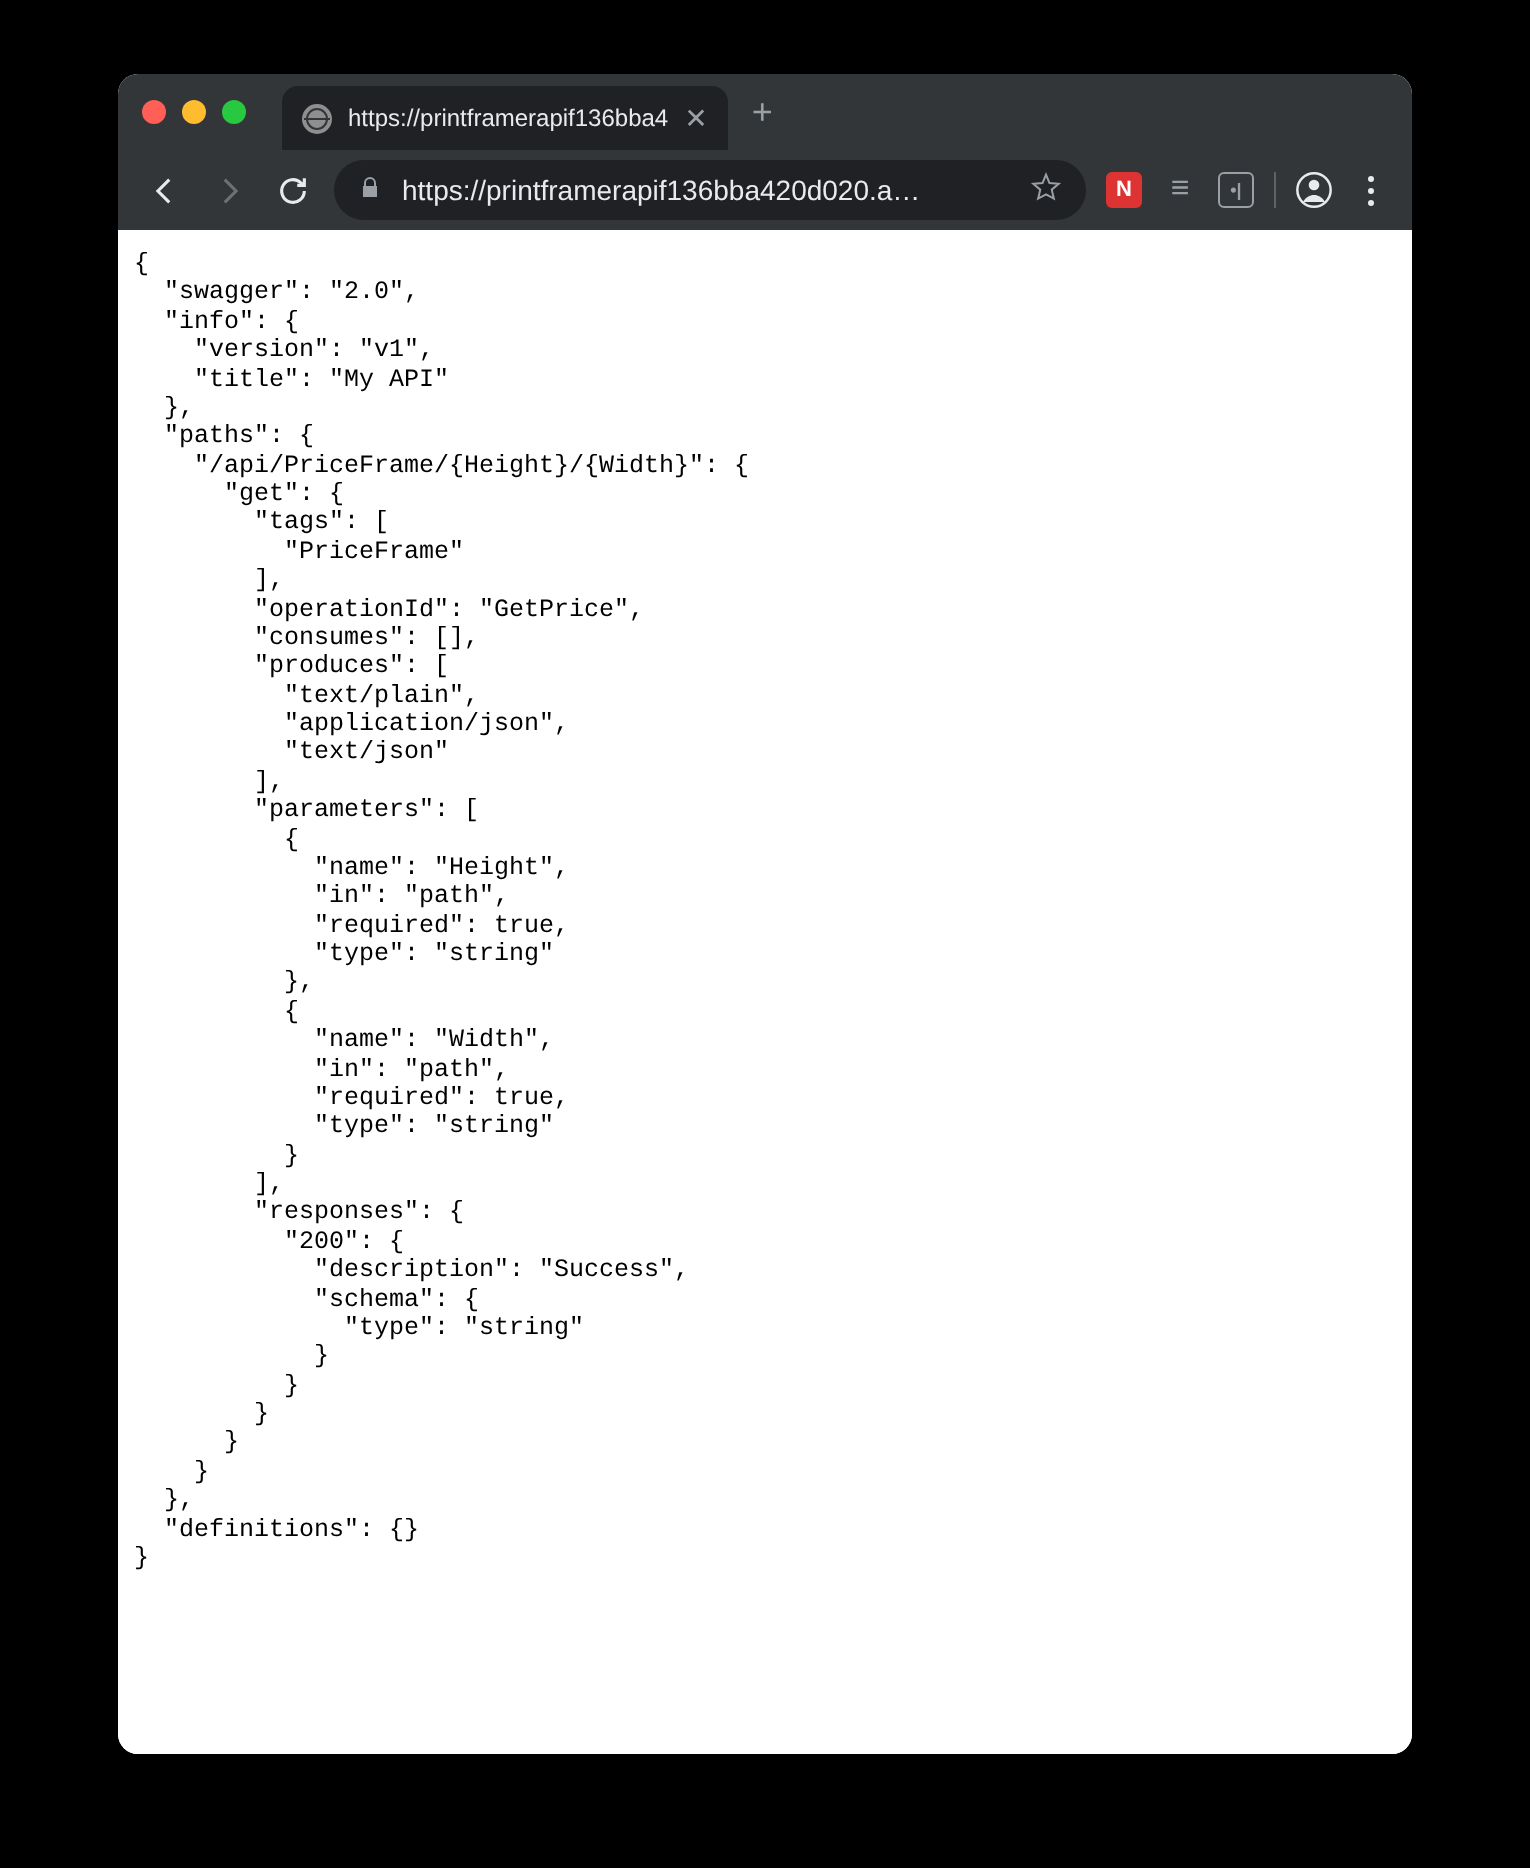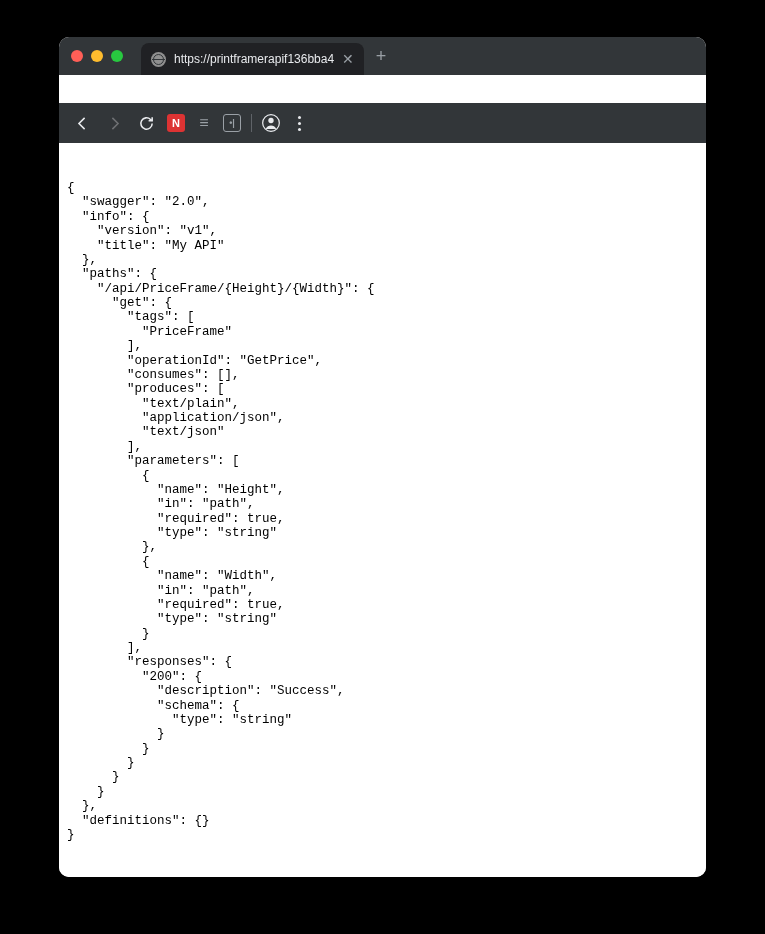--- a/index.html
+++ b/index.html
@@ -15,21 +15,20 @@
     left: 59px;
     top: 37px;
     width: 647px;
     height: 840px;
     background: #fff;
     border-radius: 10px;
     overflow: hidden;
     box-shadow: 0 20px 60px rgba(0,0,0,0.5);
     display: flex;
     flex-direction: column;
-    gap: 28px;
   }
   .titlebar {
     background: #323639;
     height: 38px;
     display: flex;
     align-items: center;
     padding-left: 12px;
   }
   .traffic {
     display: flex;
@@ -155,20 +154,33 @@
           <path d="M9 4l8 8-8 8"></path>
         </svg>
     </div>
     <div class="navbtn">
       <svg viewBox="0 0 24 24" fill="none" stroke="currentColor" stroke-width="2.2">
           <path d="M20 12a8 8 0 1 1-2.34-5.66L20 8"></path>
           <path d="M20 3v5h-5"></path>
         </svg>
     </div>
 
+    <div class="addr">
+      <span class="lock">
+        <svg viewBox="0 0 24 24">
+            <path d="M6 10V7a6 6 0 1112 0v3h1v11H5V10h1zm2 0h8V7a4 4 0 10-8 0v3z"></path>
+          </svg>
+      </span>
+      <span class="addr-text">https://printframerapif136bba420d020.a…</span>
+      <span class="star">
+        <svg viewBox="0 0 24 24">
+            <path d="M12 2l2.6 6.3 6.9.5-5.2 4.5 1.6 6.7L12 16.8 6.1 20l1.6-6.7L2.5 8.8l6.9-.5L12 2z"></path>
+          </svg>
+      </span>
+    </div>
 
     <div class="ext">
       <div class="ext-box" style="background:#d33;color:#fff;">N</div>
     </div>
     <div class="ext">
       <div class="ext-box" style="color:#9aa0a6;font-size:16px;">≡</div>
     </div>
     <div class="ext">
       <div class="ext-box" style="border:1px solid #9aa0a6;color:#9aa0a6;font-size:9px;">•|</div>
     </div>

